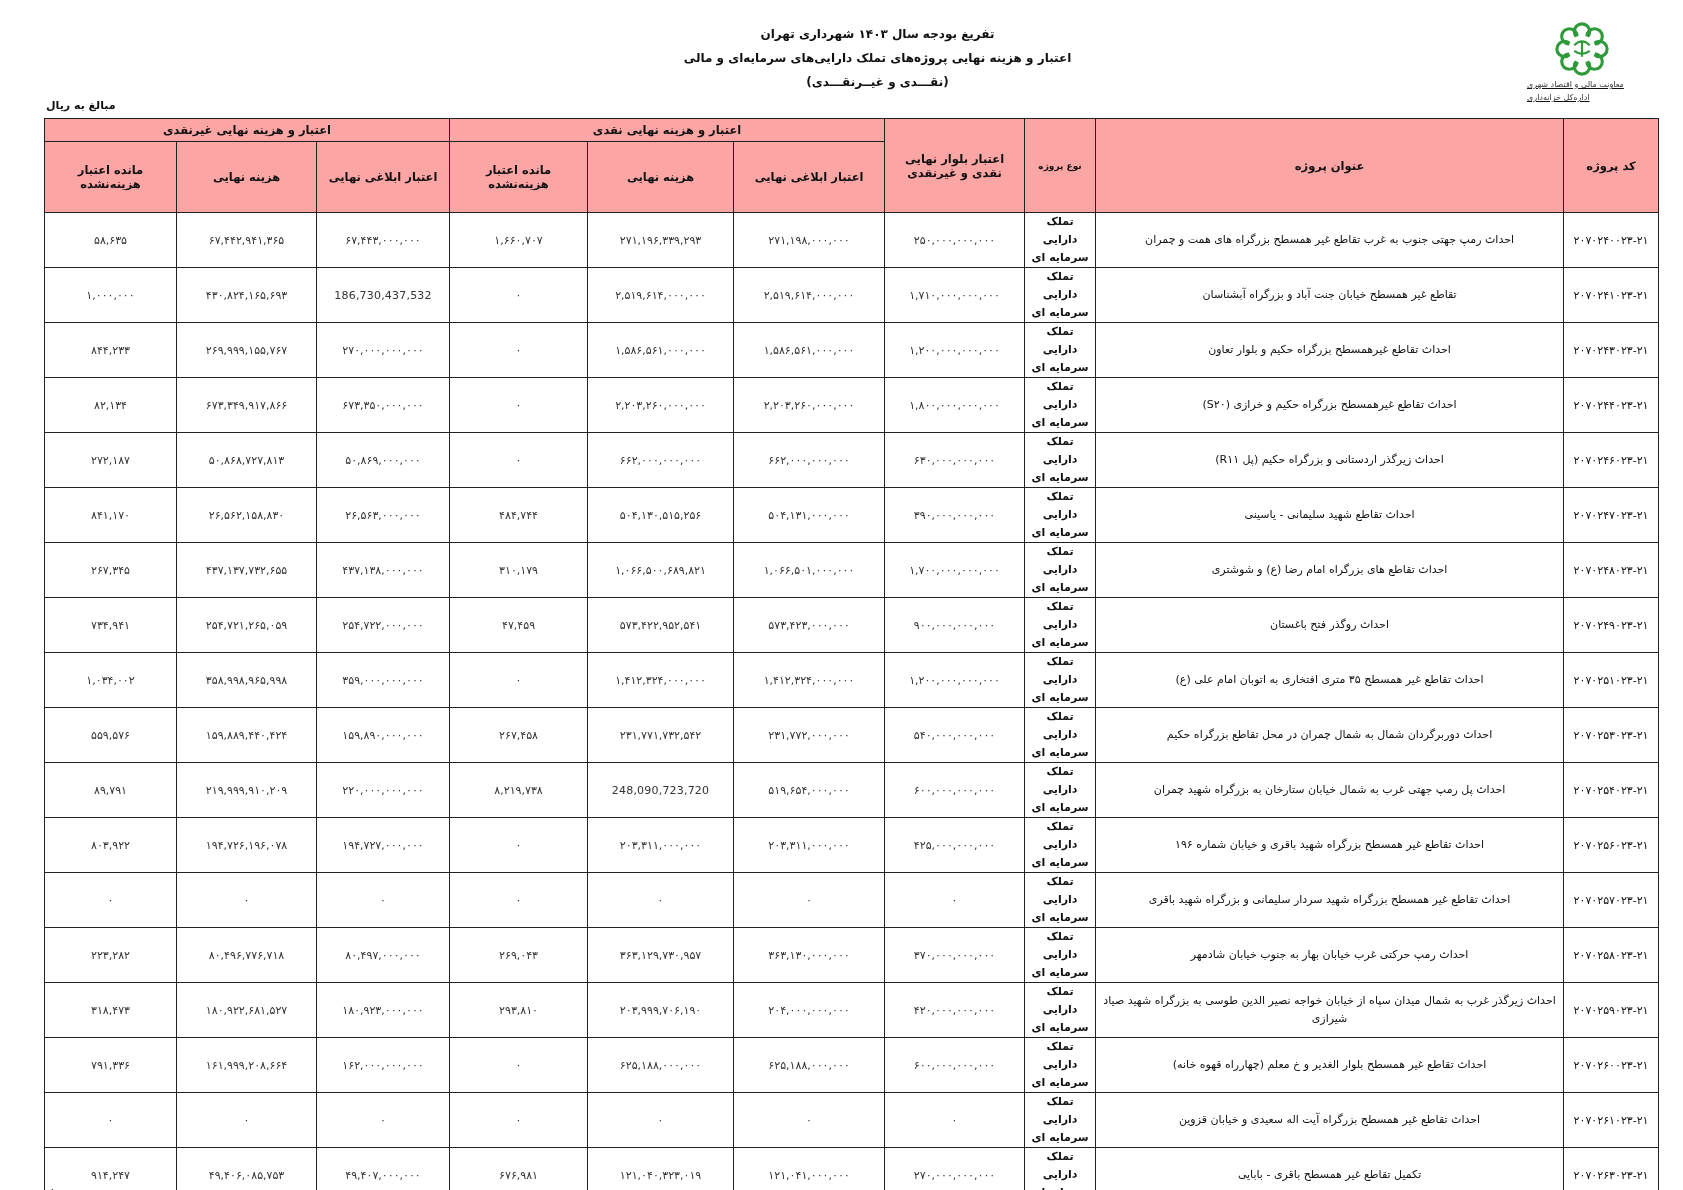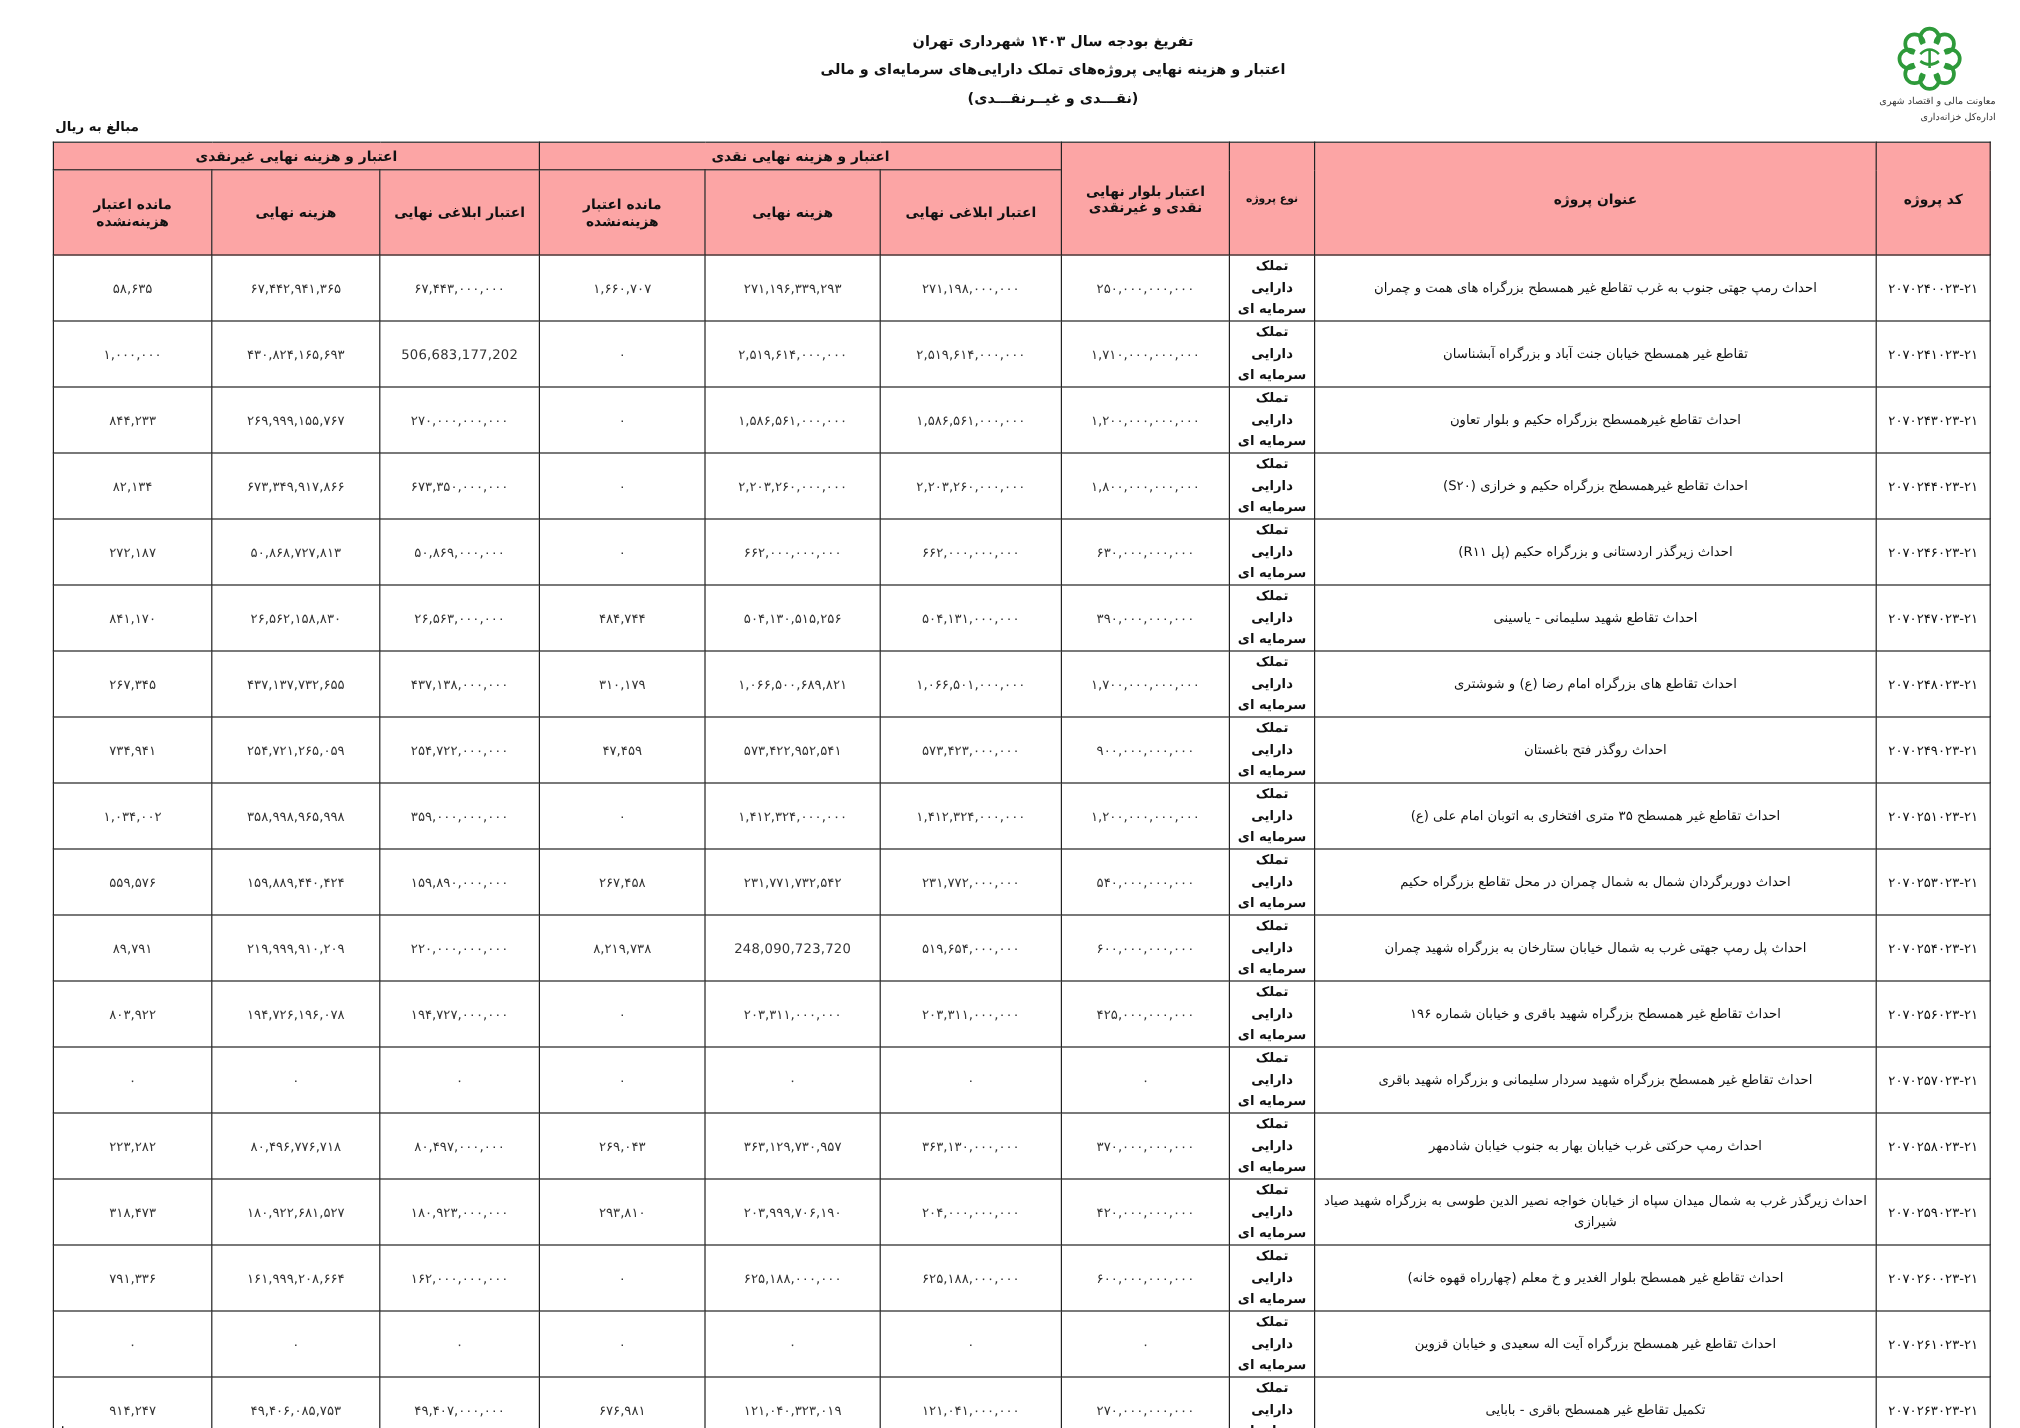--- a/index.html
+++ b/index.html
@@ -6,22 +6,22 @@
     body {
       width: 1683px; height: 1190px; position: relative; overflow: hidden;
       font-family: "DejaVu Sans", sans-serif; color: #111;
     }
     .titles {
       position: absolute; top: 22px; left: 0; width: 1683px;
       text-align: center; direction: rtl; margin-left: 36px;
     }
     .titles div { font-weight: bold; font-size: 12px; line-height: 24px; }
     .logo-box {
-      position: absolute; top: 20px; right: 20px; width: 110px;
-      text-align: right; direction: rtl;
+      position: absolute; top: 20px; right: 46px; width: 110px;
+      text-align: left; direction: rtl; text-decoration: underline;
     }
     .logo-box svg { display: block; margin: 0 auto; }
     .logo-box .cap { font-size: 8px; line-height: 13px; color: #333; }
     .units {
       position: absolute; top: 99px; left: 46px; font-size: 11px; font-weight: bold;
       direction: rtl;
     }
     table.budget {
       position: absolute; top: 118px; left: 44px; width: 1614px;
       border-collapse: collapse; direction: rtl; table-layout: fixed;
@@ -126,21 +126,21 @@
         <td class="code">۲۰۷۰۲۴۱۰۲۳-۲۱</td>
         <td class="title">تقاطع غیر همسطح خیابان جنت آباد و بزرگراه آبشناسان</td>
         <td class="type">
           <div>تملک دارایی</div>
           <div>سرمایه ای</div>
         </td>
         <td class="num">۱,۷۱۰,۰۰۰,۰۰۰,۰۰۰</td>
         <td class="num">۲,۵۱۹,۶۱۴,۰۰۰,۰۰۰</td>
         <td class="num">۲,۵۱۹,۶۱۴,۰۰۰,۰۰۰</td>
         <td class="num">۰</td>
-        <td class="num">506,683,177,202</td>
+        <td class="num">186,730,437,532</td>
         <td class="num">۴۳۰,۸۲۴,۱۶۵,۶۹۳</td>
         <td class="num">۱,۰۰۰,۰۰۰</td>
       </tr>
       <tr>
         <td class="code">۲۰۷۰۲۴۳۰۲۳-۲۱</td>
         <td class="title">احداث تقاطع غیرهمسطح بزرگراه حکیم و بلوار تعاون</td>
         <td class="type">
           <div>تملک دارایی</div>
           <div>سرمایه ای</div>
         </td>

